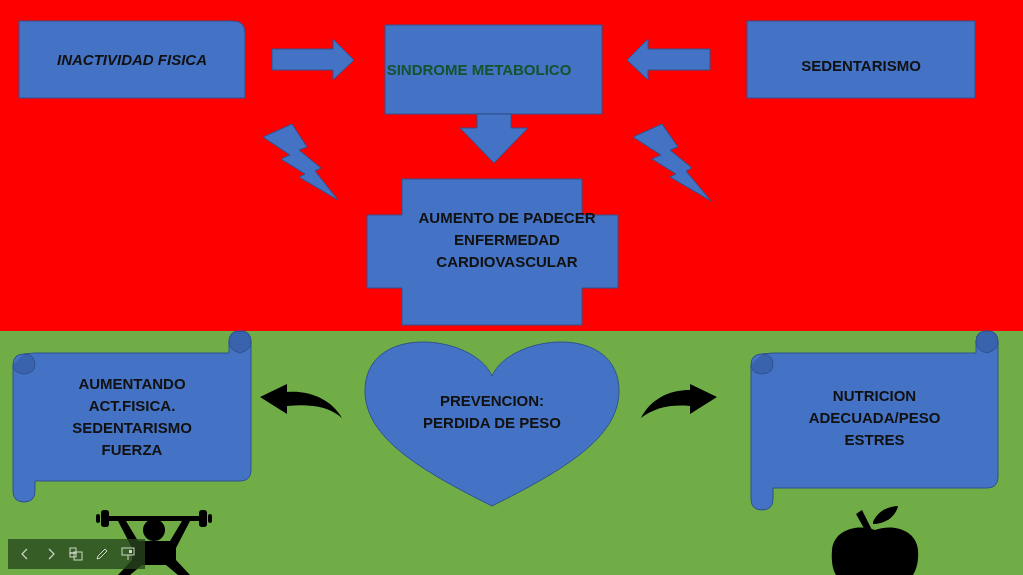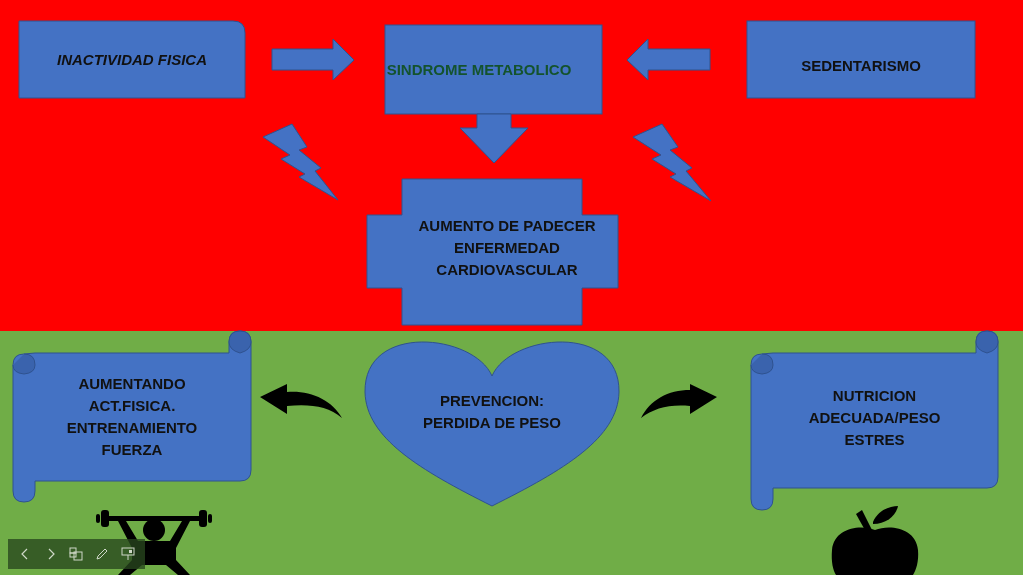--- a/index.html
+++ b/index.html
@@ -66,29 +66,29 @@
   <g fill="#000">
     <path d="M856,514 L862,510 L872,530 L866,532 Z"></path>
     <path d="M873,522 C878,510 890,506 898,506 C896,516 886,524 873,524 Z"></path>
     <path d="M875,530 C890,524 916,528 918,550 C919,562 916,570 913,575 L836,575 C833,570 831,562 832,550 C834,528 860,524 875,530 Z"></path>
   </g>
 </svg>
 
 <div class="label" style="left:19px;top:21px;width:226px;height:77px;font-style:italic;">INACTIVIDAD FISICA</div>
 <div class="label" style="left:385px;top:25px;width:188px;height:89px;color:#14532d;">SINDROME METABOLICO</div>
 <div class="label" style="left:747px;top:21px;width:228px;height:77px;margin-top:6px;">SEDENTARISMO</div>
-<div class="label" style="left:367px;top:211px;width:280px;height:73px;">AUMENTO DE PADECER
+<div class="label" style="left:367px;top:203px;width:280px;height:73px;">AUMENTO DE PADECER
 ENFERMEDAD
 CARDIOVASCULAR</div>
 
 <div class="label" style="left:400px;top:388px;width:184px;height:48px;">PREVENCION:
 PERDIDA DE PESO</div>
 <div class="label" style="left:35px;top:365px;width:194px;height:104px;">AUMENTANDO
 ACT.FISICA.
-ENTRENAMIENTO
+SEDENTARISMO
 FUERZA</div>
 <div class="label" style="left:773px;top:375px;width:203px;height:85px;">NUTRICION
 ADECUADA/PESO
 ESTRES</div>
 
 <div class="toolbar">
   <div class="tb-btn">
     <svg width="12" height="14" viewBox="0 0 12 14">
         <path d="M8,2 L3,7 L8,12" fill="none" stroke="#cfd8c8" stroke-width="1.2"></path>
       </svg>

